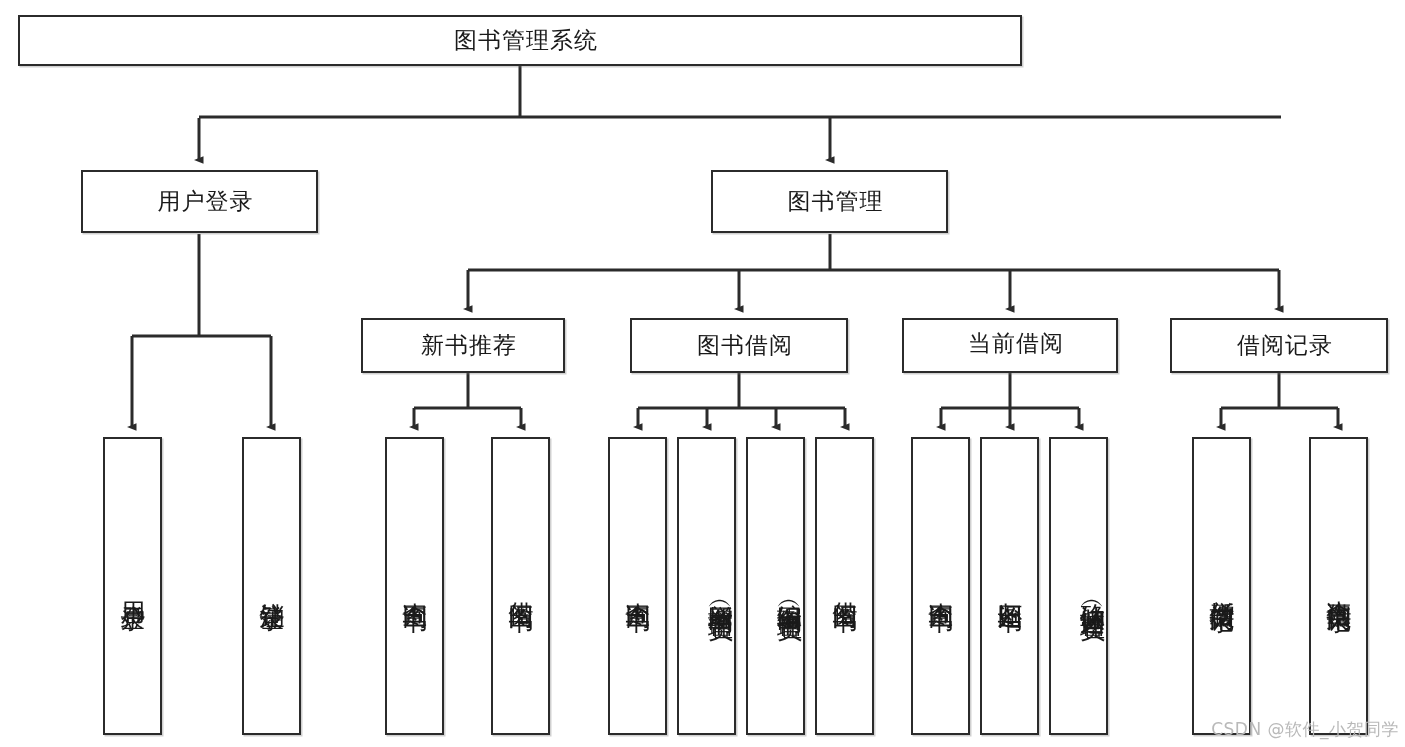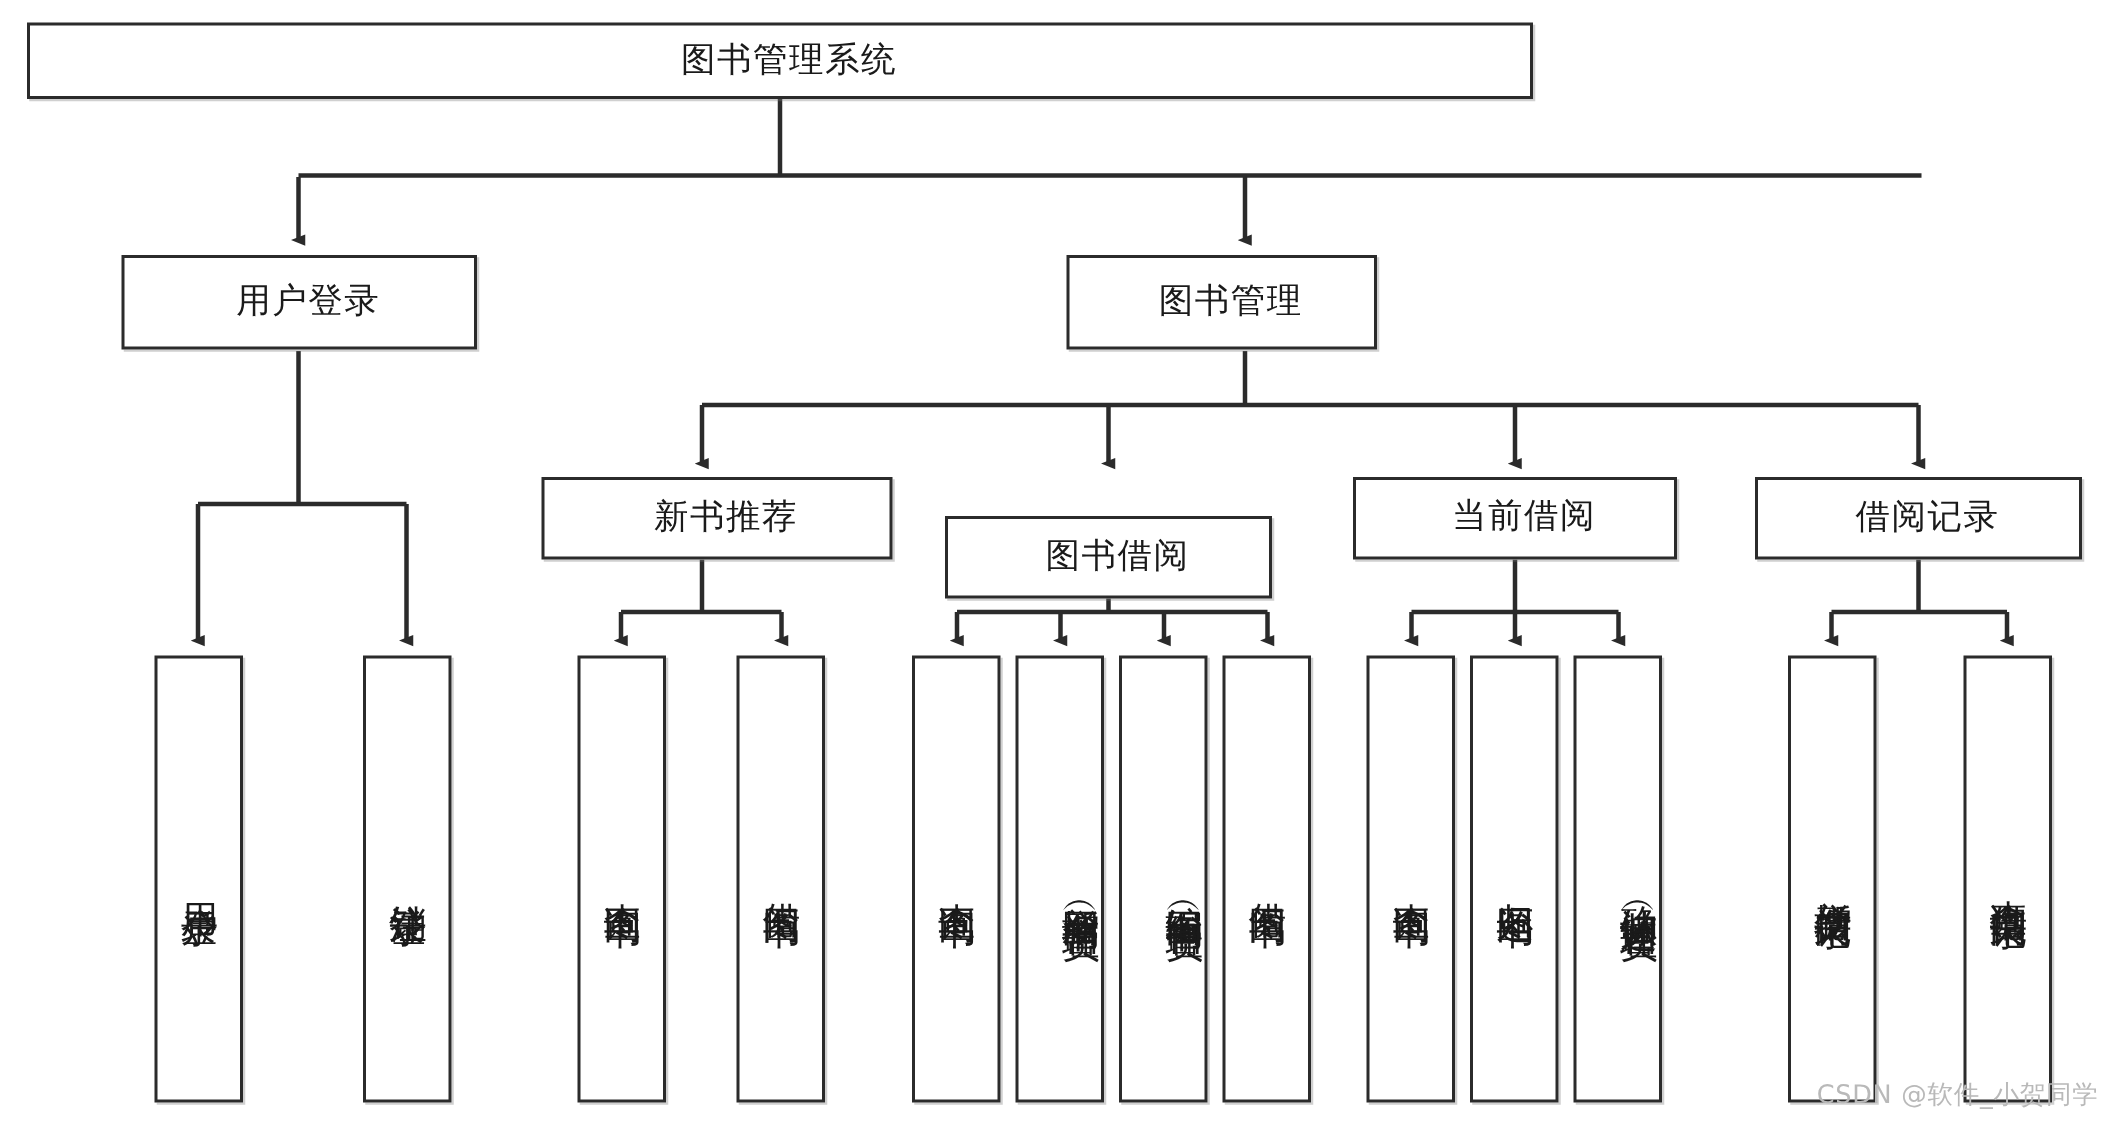--- a/index.html
+++ b/index.html
@@ -138,28 +138,28 @@
     </g>
   </svg>
 
   <div class="node h" style="left:18px; top:15px; width:1004px; height:51px;">
     <span class="node-label">图书管理系统</span>
   </div>
 
   <div class="node h" style="left:81px; top:170px; width:237px; height:63px;">
     <span class="node-label">用户登录</span>
   </div>
-  <div class="node h" style="left:711px; top:170px; width:207px; height:63px;">
+  <div class="node h" style="left:711px; top:170px; width:237px; height:63px;">
     <span class="node-label">图书管理</span>
   </div>
 
-  <div class="node h" style="left:361px; top:318px; width:234px; height:55px;">
+  <div class="node h" style="left:361px; top:318px; width:204px; height:55px;">
     <span class="node-label">新书推荐</span>
   </div>
-  <div class="node h" style="left:630px; top:318px; width:218px; height:55px;margin-top:26px;">
+  <div class="node h" style="left:630px; top:318px; width:218px; height:55px;">
     <span class="node-label">图书借阅</span>
   </div>
   <div class="node h" style="left:902px; top:318px; width:216px; height:55px;font-family:Liberation Mono, monospace;">
     <span class="node-label">当前借阅</span>
   </div>
   <div class="node h" style="left:1170px; top:318px; width:218px; height:55px;text-align:center;">
     <span class="node-label">借阅记录</span>
   </div>
 
   <div class="node v mid" style="left:103px; top:437px; width:59px; height:298px;">

